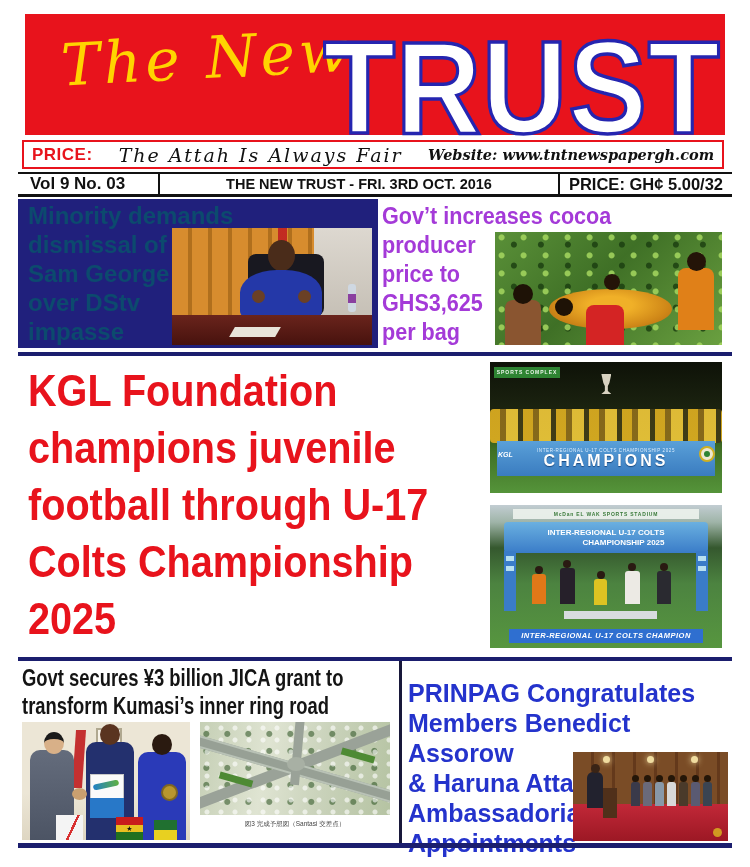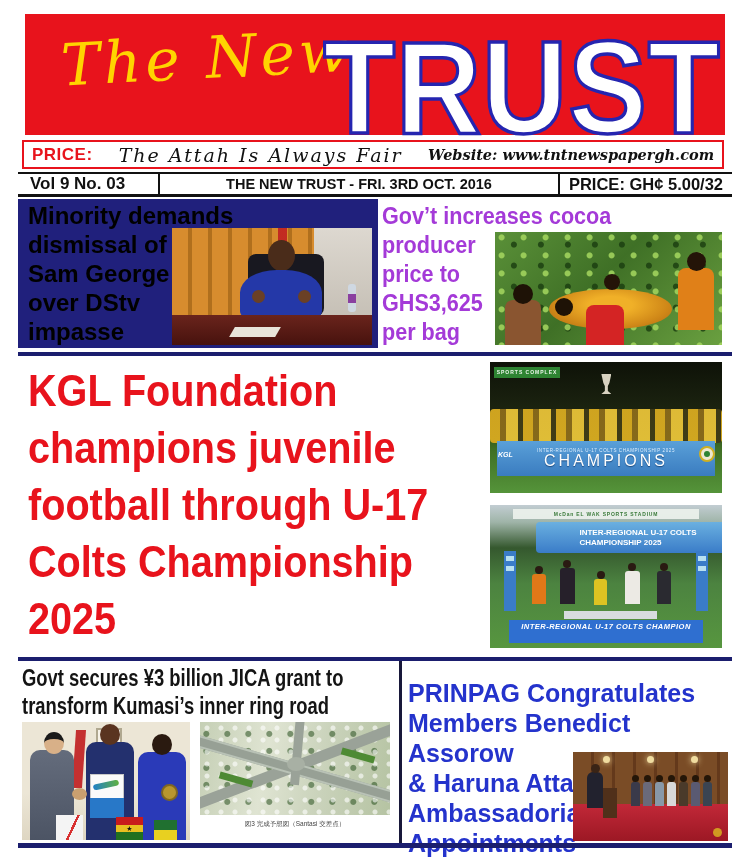--- a/index.html
+++ b/index.html
@@ -23,21 +23,21 @@
     color:#111;margin-left:auto;margin-right:8px;}
   .info-bar{left:18px;top:172px;width:714px;height:25px;border-top:2px solid #111;
     border-bottom:3.5px solid #111;display:flex;align-items:center;box-sizing:border-box;background:#fff;}
   .info-vol{width:140px;font-weight:bold;font-size:17px;color:#111;padding-left:12px;box-sizing:border-box;}
   .info-date{flex:1;text-align:center;font-weight:bold;font-size:14.5px;color:#111;
     border-left:2.5px solid #111;border-right:2.5px solid #111;align-self:stretch;line-height:20px;}
   .info-price{width:172px;font-weight:bold;font-size:16.5px;color:#111;text-align:center;}
 
   
   .hl{font-weight:bold;white-space:pre-line;transform-origin:left top;}
-  .hl-minority{left:28px;top:201px;width:340px;font-size:24px;line-height:29px;color:#000000;z-index:3;}
+  .hl-minority{left:28px;top:201px;width:340px;font-size:24px;line-height:29px;color:#0c4a6e;z-index:3;}
   .hl-cocoa{left:382px;top:201px;width:360px;font-size:24px;line-height:29px;color:#a43ad8;transform:scaleX(0.9);}
   .hl-kgl{left:28px;top:362px;width:500px;font-size:44px;line-height:57px;color:#e8131c;transform:scaleX(0.9);}
   .hl-jica{left:22px;top:664px;width:460px;font-size:23px;line-height:28px;color:#141414;transform:scaleX(0.8);}
   .hl-prinpag{left:408px;top:663px;width:324px;font-size:25px;line-height:30px;color:#2433cc;margin-top:15px;}
 
   
   .minority-block{left:18px;top:199px;width:360px;height:149px;background:#20207c;}
   .rule{background:#1b1e6e;}
   .rule-1{left:18px;top:352px;width:714px;height:4px;}
   .rule-2{left:18px;top:657px;width:714px;height:4px;}
@@ -86,49 +86,49 @@
     background:linear-gradient(180deg,#0e1208 0%,#1c2410 38%,#3f6e24 66%,#55943a 100%);}
   .champ-sign{left:4px;top:5px;width:66px;height:11px;background:#2e8432;color:#eaf6ea;
     font-size:5px;font-weight:bold;text-align:center;line-height:11px;letter-spacing:1px;}
   .champ-trophy{left:48%;top:12px;width:10px;height:20px;background:#d8d2c0;
     clip-path:polygon(0 0,100% 0,80% 45%,65% 60%,65% 85%,100% 100%,0 100%,35% 85%,35% 60%,20% 45%);}
   .champ-crowd{left:0;top:36%;width:100%;height:26%;opacity:.95;border-radius:4px;
     background:repeating-linear-gradient(90deg,#d8aa20 0 10px,#8a6a1a 10px 16px,#e8c238 16px 28px,#3f3a16 28px 33px);}
   .champ-banner{left:3%;top:60%;width:94%;height:27%;display:flex;flex-direction:column;
     align-items:center;justify-content:center;background:linear-gradient(180deg,#5aa0d8,#3a7cc0);}
   .champ-banner-small{font-size:4.5px;color:#dceeff;letter-spacing:.6px;white-space:nowrap;}
-  .champ-banner-main{font-size:16px;font-weight:normal;color:#ffffff;letter-spacing:3px;
+  .champ-banner-main{font-size:16px;font-weight:bold;color:#ffffff;letter-spacing:3px;
     text-shadow:0 1px 1px #1a4a80;line-height:1;}
   .champ-kgl{left:8px;top:68%;font-size:7px;font-weight:bold;font-style:italic;color:#fff;}
   .champ-roundel{right:7px;top:64%;width:16px;height:16px;border-radius:50%;
     background:#eee8d0;border:2px solid #d0b020;box-sizing:border-box;}
   .champ-roundel::after{content:"";position:absolute;left:3px;top:3px;width:6px;height:6px;
     border-radius:50%;background:#2e8432;}
 
   
   .ph-inter{left:490px;top:505px;width:232px;height:143px;
     background:linear-gradient(180deg,#c2cdd2 0%,#9fb4a8 12%,#35582e 30%,#4c8340 55%,#57963f 100%);}
   .inter-venue{left:10%;top:4px;width:80%;height:10px;background:rgba(236,241,236,.93);
     color:#3a7a3a;font-size:5px;font-weight:bold;text-align:center;line-height:10px;letter-spacing:.8px;}
   .inter-arch{left:6%;top:17px;width:88%;height:31px;border-radius:4px;display:flex;flex-direction:column;
     align-items:center;justify-content:center;background:linear-gradient(180deg,#6ab0e0,#3a7cc8);
-    color:#fff;font-weight:bold;font-size:8px;line-height:10px;text-align:left;white-space:pre-line;margin-left:32px;}
+    color:#fff;font-weight:bold;font-size:8px;line-height:10px;text-align:right;white-space:pre-line;}
   .inter-colL{left:6%;top:46px;width:12px;height:60px;background:#3a7cc8;}
   .inter-colR{right:6%;top:46px;width:12px;height:60px;background:#3a7cc8;}
   .inter-tab{width:8px;height:5px;background:#b8e0f0;margin:5px auto 0;}
   .inter-podium{left:32%;top:74%;width:40%;height:8px;background:#d8dce0;}
   .fig{position:absolute;border-radius:3px 3px 0 0;}
   .fig::before{content:"";position:absolute;left:50%;top:-8px;margin-left:-4px;width:8px;height:8px;
     border-radius:50%;background:#2a1a12;}
   .inter-f1{left:18%;top:48%;width:14px;height:30px;background:#e07818;}
   .inter-f2{left:30%;top:44%;width:15px;height:36px;background:#26202a;}
   .inter-f3{left:45%;top:52%;width:13px;height:26px;background:#ddc322;}
   .inter-f4{left:58%;top:46%;width:15px;height:33px;background:#eceae4;}
   .inter-f5{left:72%;top:46%;width:14px;height:33px;background:#2a2a30;}
-  .inter-strip{left:8%;bottom:5px;width:84%;height:23px;background:#2f6fd0;color:#fff;
+  .inter-strip{left:8%;bottom:5px;width:84%;height:14px;background:#2f6fd0;color:#fff;
     font-size:7.5px;font-weight:bold;font-style:italic;text-align:center;line-height:14px;letter-spacing:.5px;}
 
   
   .ph-jica1{left:22px;top:722px;width:168px;height:118px;
     background:linear-gradient(180deg,#ece6d6 0 60%,#ded6c2);}
   .jica-frame{left:44%;top:6px;width:26px;height:18px;background:#f6f2e8;border:2px solid #b0a890;box-sizing:border-box;}
   .jica-redflag{left:52px;top:8px;width:10px;height:58px;background:#c43030;transform:skewX(-4deg);}
   .jica-suit{left:8px;top:28px;width:44px;height:90px;border-radius:10px 10px 0 0;
     background:linear-gradient(180deg,#646c7c,#4c5464);}
   .jica-head1{left:22px;top:10px;width:20px;height:22px;border-radius:50%;background:#d8b088;

